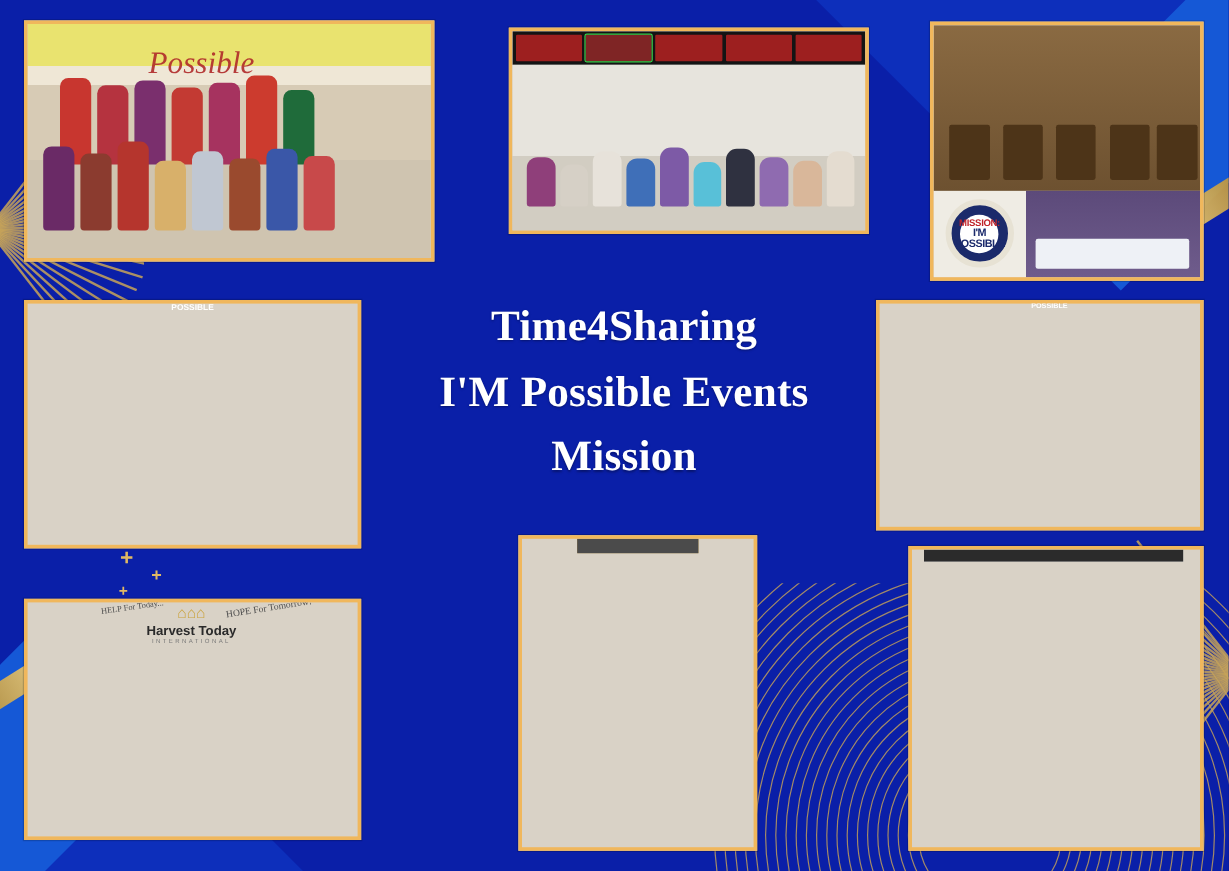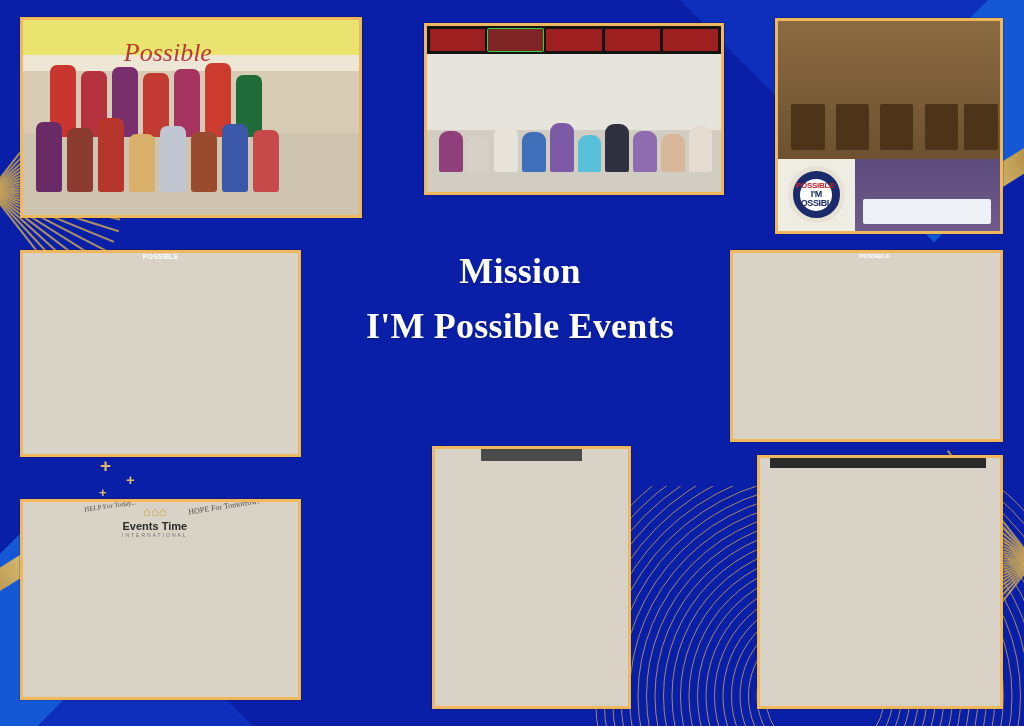--- a/index.html
+++ b/index.html
@@ -367,21 +367,21 @@
       <span class="cls">
         <b style="left:6%"></b>
           <b style="left:26%"></b>
           <b style="left:46%"></b>
           <b style="left:66%"></b>
           <b style="left:84%"></b>
       </span>
       <span class="logo">
         <span class="medal">
           <span class="inner">
-            <span class="m2">POSSIBLE:</span>
+            <span class="m2">MISSION:</span>
             <span class="m3">I'M</span>
             <span class="m3">POSSIBLE</span>
           </span>
         </span>
       </span>
       <span class="banner">
         <span class="bn"></span>
       </span>
     </div>
     <span class="ph-cap">Collage: classroom of children raising hands, Mission I'M Possible medallion, and a group holding a Mission I'M Possible banner</span>
@@ -426,21 +426,21 @@
       </span>
       <span class="sign" style="left:44%; top:30%; width:18%; height:15%; font-size:6px;">MISSION: I'M POSSIBLE</span>
     </div>
     <span class="ph-cap">Large group of school children in blue uniforms on a turf field with footballs and a Mission I'M Possible sign</span>
   </div>
 
   <div class="frame" style="left:20px; top:499px; width:281px; height:201px;">
     <div class="ph p6">
       <span class="ht">
         <span class="m">⌂⌂⌂</span>
-        <span class="n" style="display:block">Events Time</span>
+        <span class="n" style="display:block">Harvest Today</span>
         <span class="o" style="display:block">INTERNATIONAL</span>
       </span>
       <span class="t1">HELP For Today...</span>
       <span class="t2">HOPE For Tomorrow!</span>
       <span class="cos">
         <b style="height:74%;background:#b98ad6"></b>
           <b style="height:82%;background:#c2352c"></b>
         <b style="height:78%;background:#2f2f2f"></b>
           <b style="height:86%;background:#a4682e"></b>
         <b style="height:80%;background:#1f1f1f"></b>
@@ -474,17 +474,18 @@
       <span class="heads">
         <b style="height:74%;background:#1f1f1f"></b>
         <b style="height:86%;background:#6f7278"></b>
         <b style="height:78%;background:#d9587f"></b>
       </span>
     </div>
     <span class="ph-cap">Squirrel mascot in front of a whiteboard beside a Mission I'M Possible roll-up banner with seated attendees</span>
   </div>
 
   <div id="title">
+    <div>Time4Sharing</div>
+    <div>I'M Possible Events</div>
     <div>Mission</div>
-    <div>I'M Possible Events</div>
   </div>
 
 </div>
 
 </body></html>

